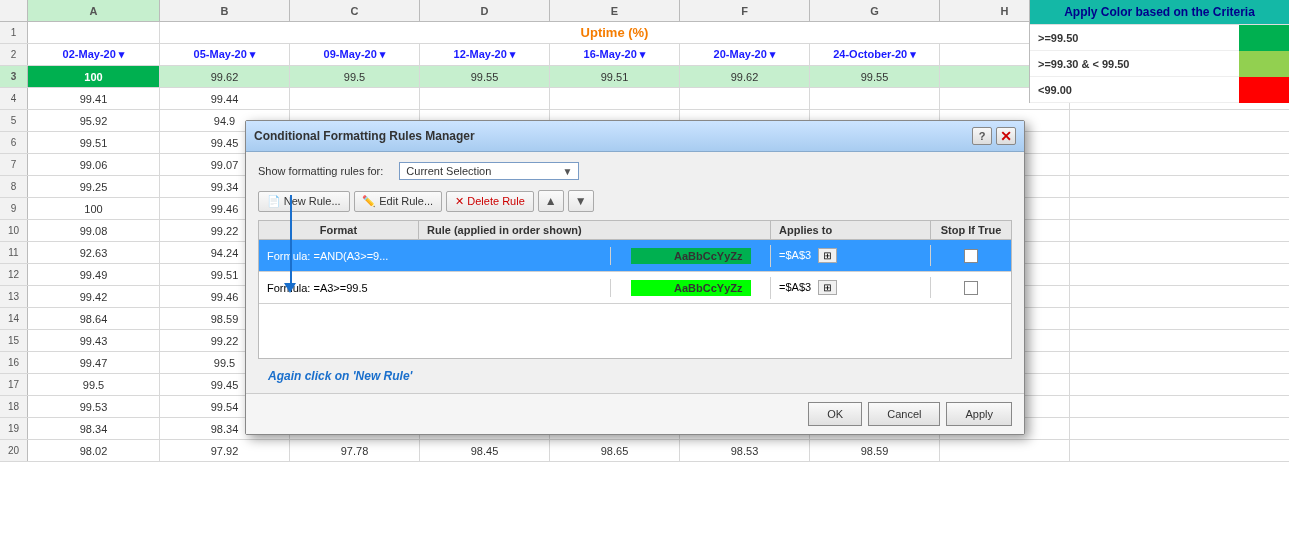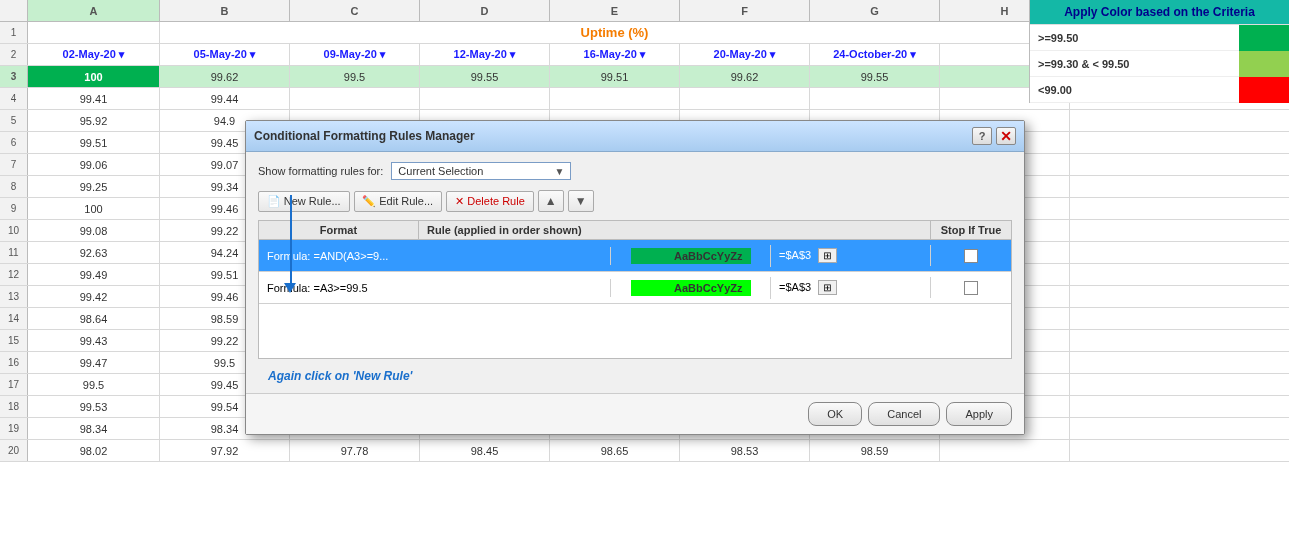--- a/index.html
+++ b/index.html
@@ -38,21 +38,21 @@
     .dialog-overlay { position: absolute; top: 120px; left: 245px; width: 780px; background: #f0f0f0; border: 1px solid #888; box-shadow: 4px 4px 12px rgba(0,0,0,0.4); z-index: 100; border-radius: 2px; }
     .dialog-titlebar { background: linear-gradient(to bottom, #cce4ff, #a8ccf0); padding: 6px 8px; display: flex; align-items: center; justify-content: space-between; border-bottom: 1px solid #88aacc; }
     .dialog-title { font-size: 12px; font-weight: bold; color: #333; }
     .dialog-controls { display: flex; gap: 4px; }
     .dialog-btn { width: 20px; height: 18px; border: 1px solid #888; background: linear-gradient(to bottom, #f8f8f8, #ddd); border-radius: 2px; cursor: pointer; display: flex; align-items: center; justify-content: center; font-size: 11px; font-weight: bold; color: #555; }
     .dialog-btn.close-btn { color: #cc0000; font-size: 14px; }
 
     .dialog-body { padding: 10px 12px; }
 
     
-    .rules-for-row { display: flex; align-items: center; gap: 8px; margin-bottom: 10px; }
+    .rules-for-row { display: flex; align-items: center; gap: 16px; margin-bottom: 10px; }
     .rules-for-label { font-size: 11px; color: #333; white-space: nowrap; }
     .rules-for-select { display: flex; align-items: center; border: 1px solid #7a9cc6; background: #fff; padding: 2px 6px; font-size: 11px; color: #333; width: 180px; justify-content: space-between; cursor: pointer; }
     .rules-for-select .dropdown-arrow { font-size: 10px; color: #555; }
 
     
     .toolbar-row { display: flex; align-items: center; gap: 4px; margin-bottom: 8px; }
     .tool-btn { display: flex; align-items: center; gap: 3px; border: 1px solid #aaa; background: linear-gradient(to bottom, #fafafa, #e8e8e8); padding: 3px 8px; font-size: 11px; cursor: pointer; border-radius: 2px; color: #333; }
     .tool-btn.delete { color: #cc0000; }
     .tool-arrow-btn { border: 1px solid #aaa; background: linear-gradient(to bottom, #fafafa, #e8e8e8); padding: 3px 6px; cursor: pointer; border-radius: 2px; font-size: 12px; color: #555; }
 
@@ -74,21 +74,21 @@
     .rule-applies-cell { width: 160px; }
     .rule-stop-cell { width: 80px; display: flex; align-items: center; justify-content: center; }
     .format-preview { padding: 2px 8px; font-size: 11px; font-weight: bold; min-width: 120px; text-align: right; }
     .format-preview.green-bg { background: #00b050; color: #333; }
     .format-preview.bright-green-bg { background: #00ff00; color: #333; }
     .cell-ref-btn { border: 1px solid #aaa; background: #f0f0f0; padding: 1px 4px; cursor: pointer; font-size: 10px; margin-left: 4px; }
     .stop-checkbox { width: 14px; height: 14px; border: 1px solid #888; background: #fff; display: inline-block; }
 
     
     .dialog-footer { display: flex; justify-content: flex-end; align-items: center; padding: 8px 12px; gap: 6px; border-top: 1px solid #ccc; background: #f5f5f5; }
-    .footer-btn { padding: 5px 18px; border: 1px solid #888; background: linear-gradient(to bottom, #fafafa, #e0e0e0); font-size: 11px; cursor: pointer; border-radius: 8px; color: #333; }
+    .footer-btn { padding: 5px 18px; border: 1px solid #888; background: linear-gradient(to bottom, #fafafa, #e0e0e0); font-size: 11px; cursor: pointer; border-radius: 0; color: #333; }
 
     .col-header-container { display: flex; height: 22px; background: #f2f2f2; border-bottom: 1px solid #bbb; }
     .ch { border-right: 1px solid #bbb; display: flex; align-items: center; justify-content: center; font-size: 11px; font-weight: bold; color: #555; background: #f2f2f2; }
     .ch.highlighted { background: #c6efce; }
   </style>
 </head>
 <body>
 
 <div class="spreadsheet-container">
 
@@ -392,20 +392,21 @@
           <span>✕</span>
           <span>Delete Rule</span>
         </button>
         <button class="tool-arrow-btn">▲</button>
         <button class="tool-arrow-btn">▼</button>
       </div>
 
       <div class="rules-table-header">
         <div class="rth-cell rth-format">Format</div>
         <div class="rth-cell rth-rule">Rule (applied in order shown)</div>
+        <div class="rth-cell rth-applies">Applies to</div>
         <div class="rth-cell rth-stop" style="border-right:none;">Stop If True</div>
       </div>
       <div class="rules-table-body">
 
         <div class="rule-row selected-rule">
           <div class="rule-cell rule-formula">Formula: =AND(A3&gt;=9...</div>
           <div class="rule-cell rule-format-cell">
             <span class="format-preview green-bg">AaBbCcYyZz</span>
           </div>
           <div class="rule-cell rule-applies-cell">

